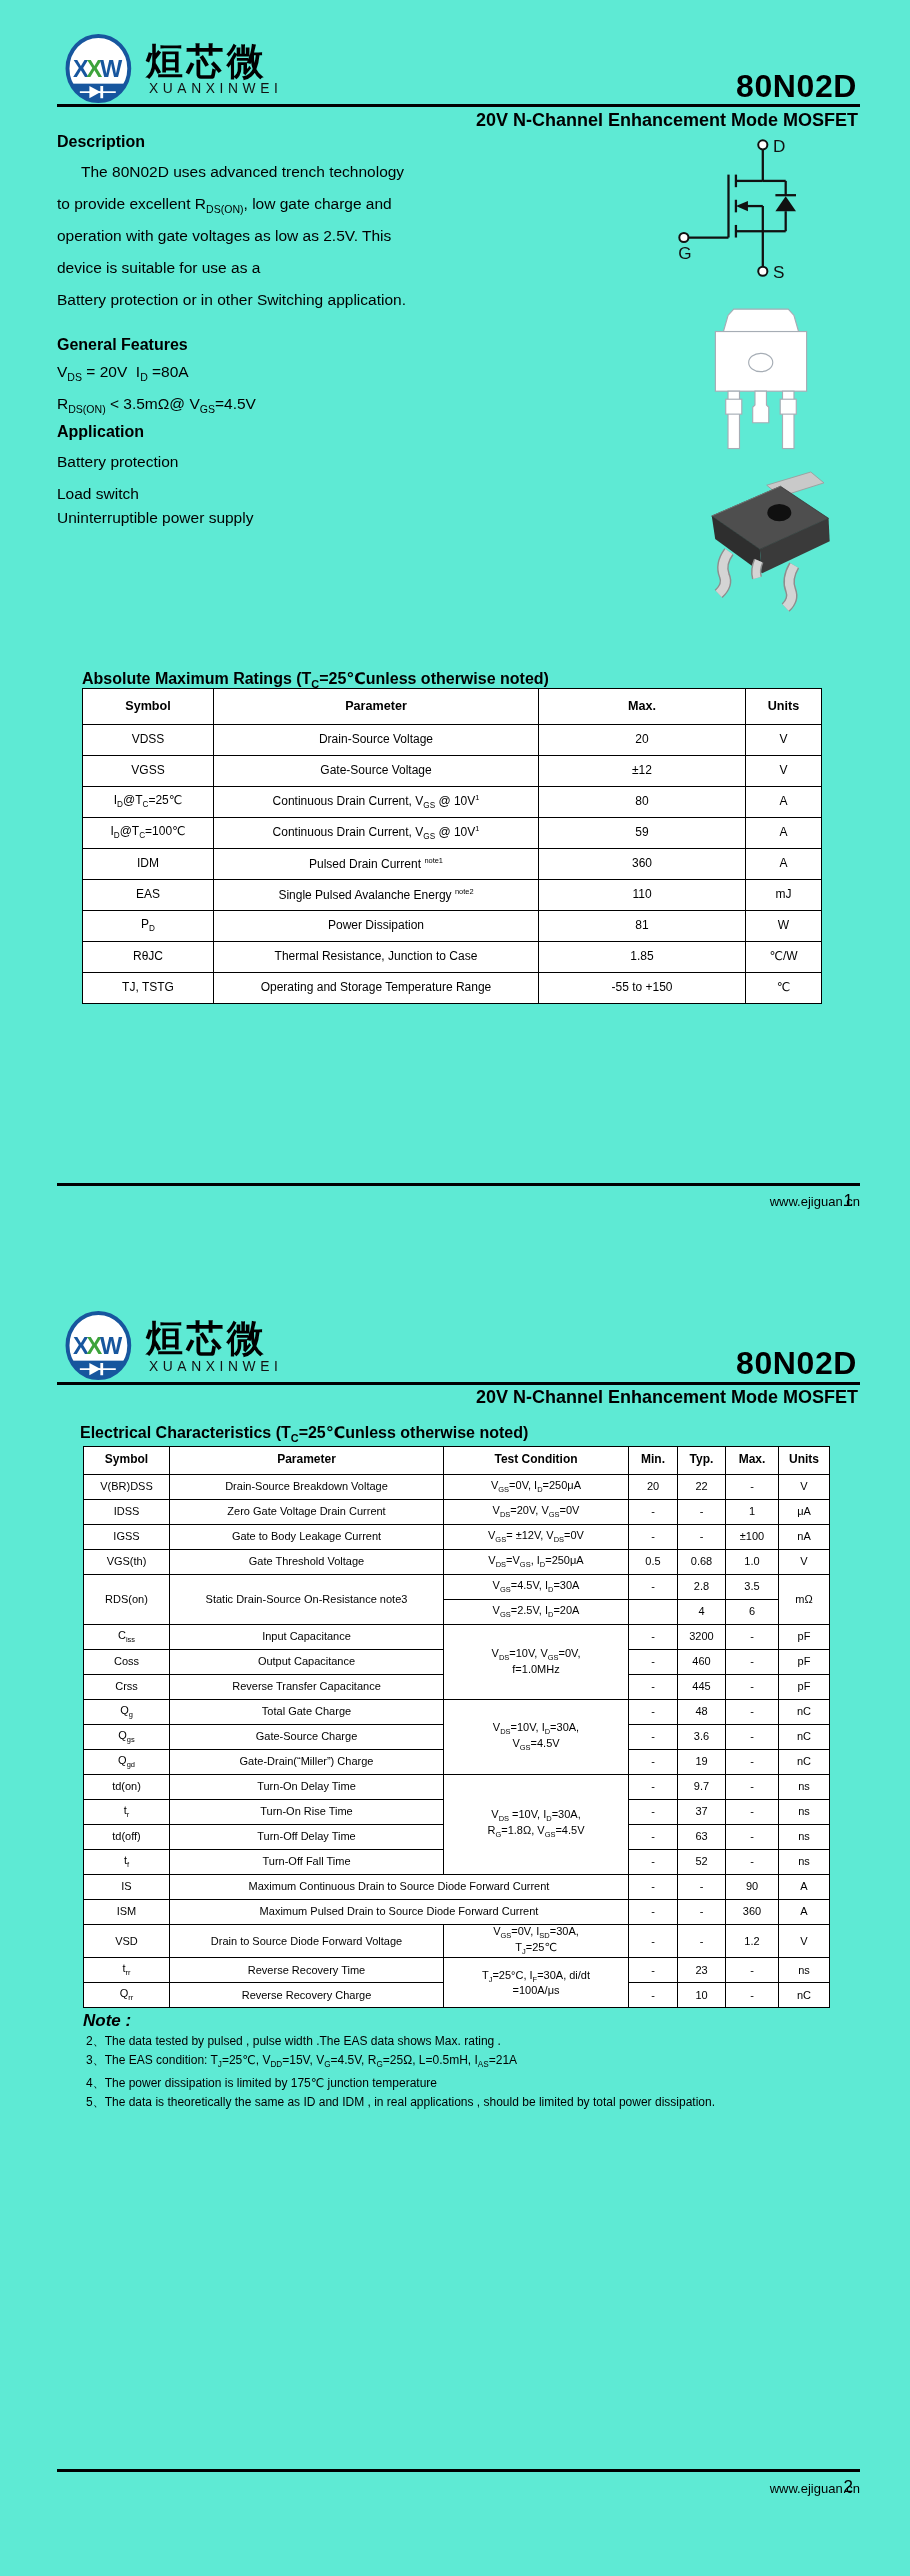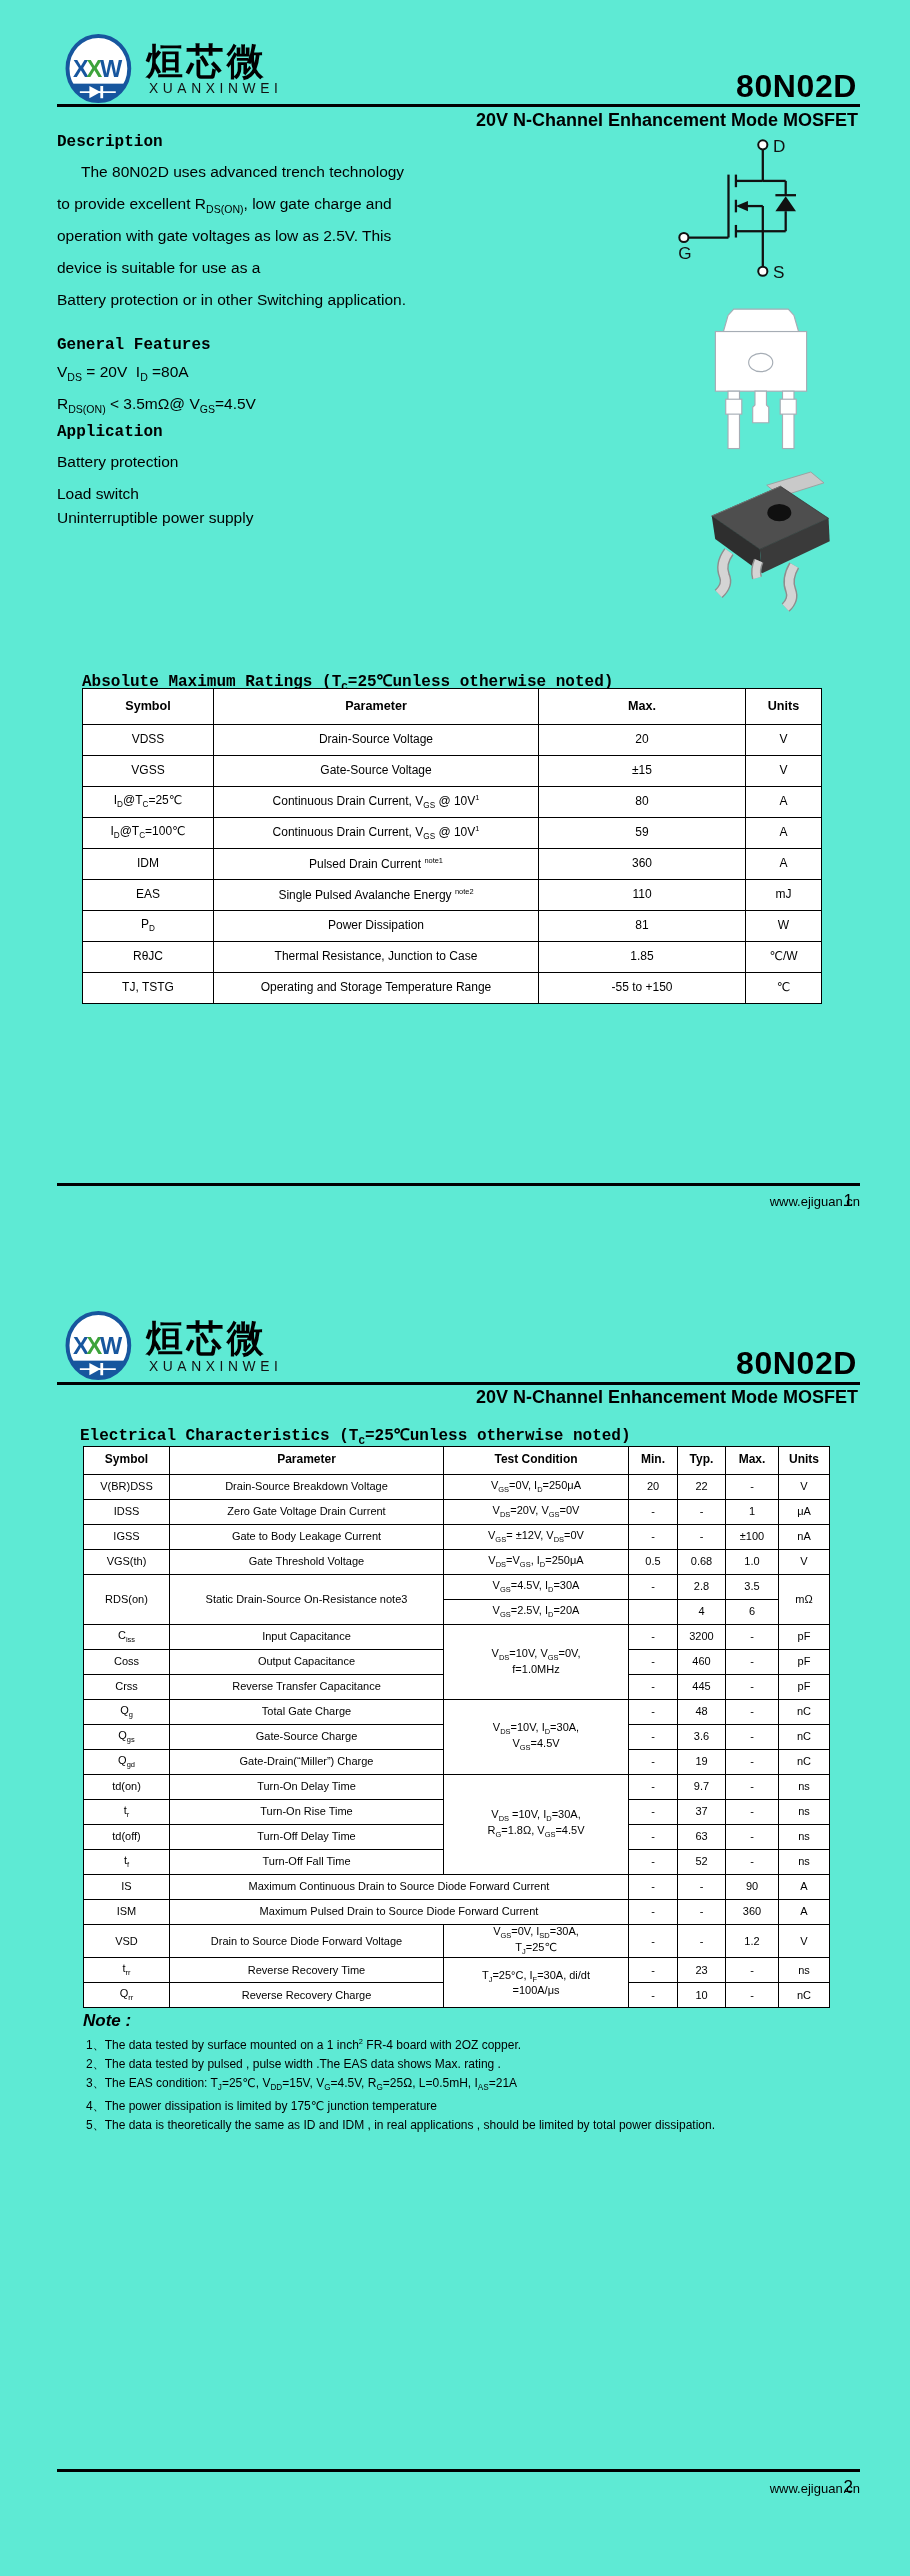--- a/index.html
+++ b/index.html
@@ -3,21 +3,21 @@
 <meta charset="utf-8">
 <style>
   *{box-sizing:border-box;margin:0;padding:0;}
   html,body{background:#ffffff;}
   body{font-family:"Liberation Sans","DejaVu Sans",sans-serif;color:#000;}
   .canvas{position:relative;width:910px;height:2576px;background:#5eead4;overflow:hidden;}
   .abs{position:absolute;}
   .rule{background:#000;height:2.9px;}
   .part{font-size:32px;font-weight:bold;letter-spacing:0.6px;white-space:nowrap;}
   .subtitle{font-size:18px;font-weight:bold;white-space:nowrap;text-align:right;}
-  .h2{font-size:16px;font-weight:bold;white-space:nowrap;font-family:Liberation Mono, monospace;}
+  .h2{font-size:16px;font-weight:bold;white-space:nowrap;}
   .body-line{font-size:15.5px;white-space:nowrap;}
   .desc-block div{height:32px;}
   .desc-block div:first-child{padding-left:24px;}
   .zh{font-size:37px;font-weight:bold;letter-spacing:3.4px;white-space:nowrap;}
   .en{font-size:13.8px;letter-spacing:4.6px;color:#111;white-space:nowrap;}
   table{border-collapse:collapse;table-layout:fixed;background:#fff;}
   th,td{border:1.1px solid #000;text-align:center;vertical-align:middle;line-height:1.15;overflow:hidden;}
   .t-abs{width:739px;}
   .t-abs th{height:36px;font-size:12.6px;}
   .t-abs td{height:31px;font-size:12px;}
@@ -168,21 +168,21 @@
     </tr>
     <tr>
       <td>VDSS</td>
       <td>Drain-Source Voltage</td>
       <td>20</td>
       <td>V</td>
     </tr>
     <tr>
       <td>VGSS</td>
       <td>Gate-Source Voltage</td>
-      <td>±15</td>
+      <td>±12</td>
       <td>V</td>
     </tr>
     <tr>
       <td>I<sub>D</sub>@T<sub>C</sub>=25℃</td>
       <td>Continuous Drain Current, V<sub>GS</sub> @ 10V<sup>1</sup></td>
       <td>80</td>
       <td>A</td>
     </tr>
     <tr>
       <td>I<sub>D</sub>@T<sub>C</sub>=100℃</td>
@@ -432,21 +432,20 @@
       <td>-</td>
       <td>10</td>
       <td>-</td>
       <td>nC</td>
     </tr>
   </tbody>
     </table>
 
   <div class="abs note-head" style="left:83px;top:2011px">Note :</div>
   <div class="abs notes-list" style="left:86px;top:2032px">
-    <div>1、The data tested by surface mounted on a 1 inch<sup>2</sup> FR-4 board with 2OZ copper.</div>
     <div>2、The data tested by pulsed , pulse width .The EAS data shows Max. rating .</div>
     <div>3、The EAS condition: T<sub>J</sub>=25℃, V<sub>DD</sub>=15V, V<sub>G</sub>=4.5V, R<sub>G</sub>=25Ω, L=0.5mH, I<sub>AS</sub>=21A</div>
     <div>4、The power dissipation is limited by 175℃ junction temperature</div>
     <div>5、The data is theoretically the same as ID and IDM , in real applications , should be limited by total power dissipation.</div>
   </div>
 
   <div class="abs rule" style="left:57px;top:2469px;width:803px"></div>
   <div class="abs footer-site" style="left:57px;top:2481px;width:803px">www.ejiguan.cn</div>
   <div class="abs pagenum" style="right:57px;top:2477px">2</div>
 

